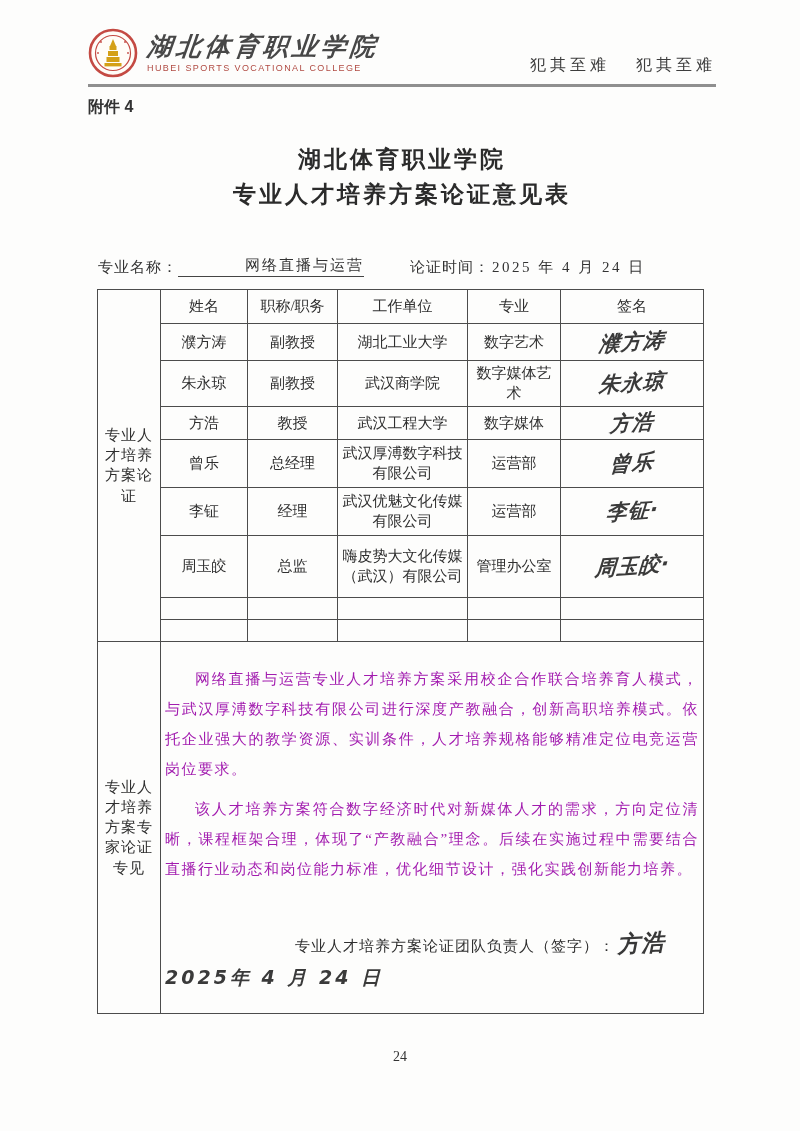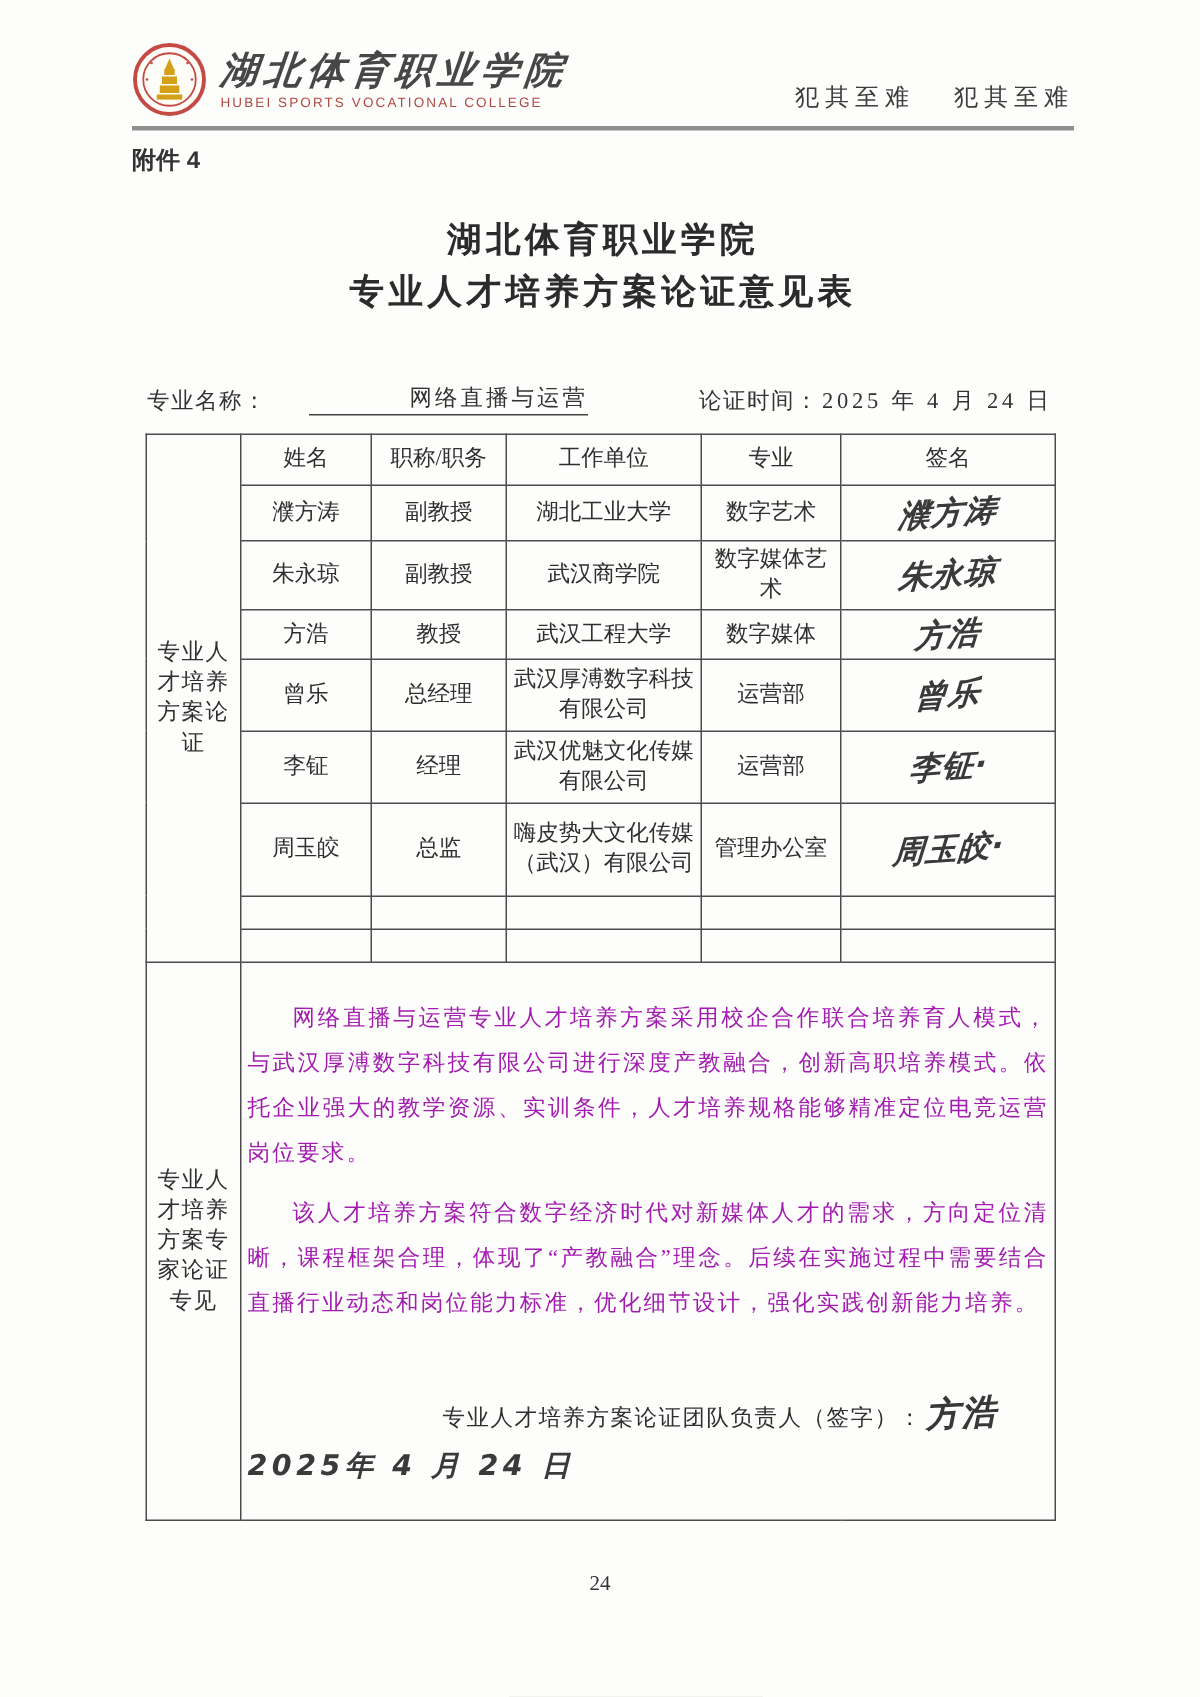--- a/index.html
+++ b/index.html
@@ -49,21 +49,21 @@
   .title-line {
     font-family:"Liberation Sans", sans-serif;
     font-weight:bold; font-size:23px; color:#2b2b2b;
     letter-spacing:3px; line-height:35px;
   }
 
   
   .meta {
     margin-top:44px; margin-left:10px;
     display:flex; align-items:flex-end;
-    font-size:15px; color:#333; letter-spacing:1px;gap:28px;
+    font-size:15px; color:#333; letter-spacing:1px;
   }
   .meta-underline {
     display:inline-block; width:186px; text-align:right;
     border-bottom:1.5px solid #444; padding-bottom:1px;
     letter-spacing:2px;
   }
   .meta-time { margin-left:46px; }
   .meta-time .val { letter-spacing:2.5px; margin-left:2px; }
 
   

